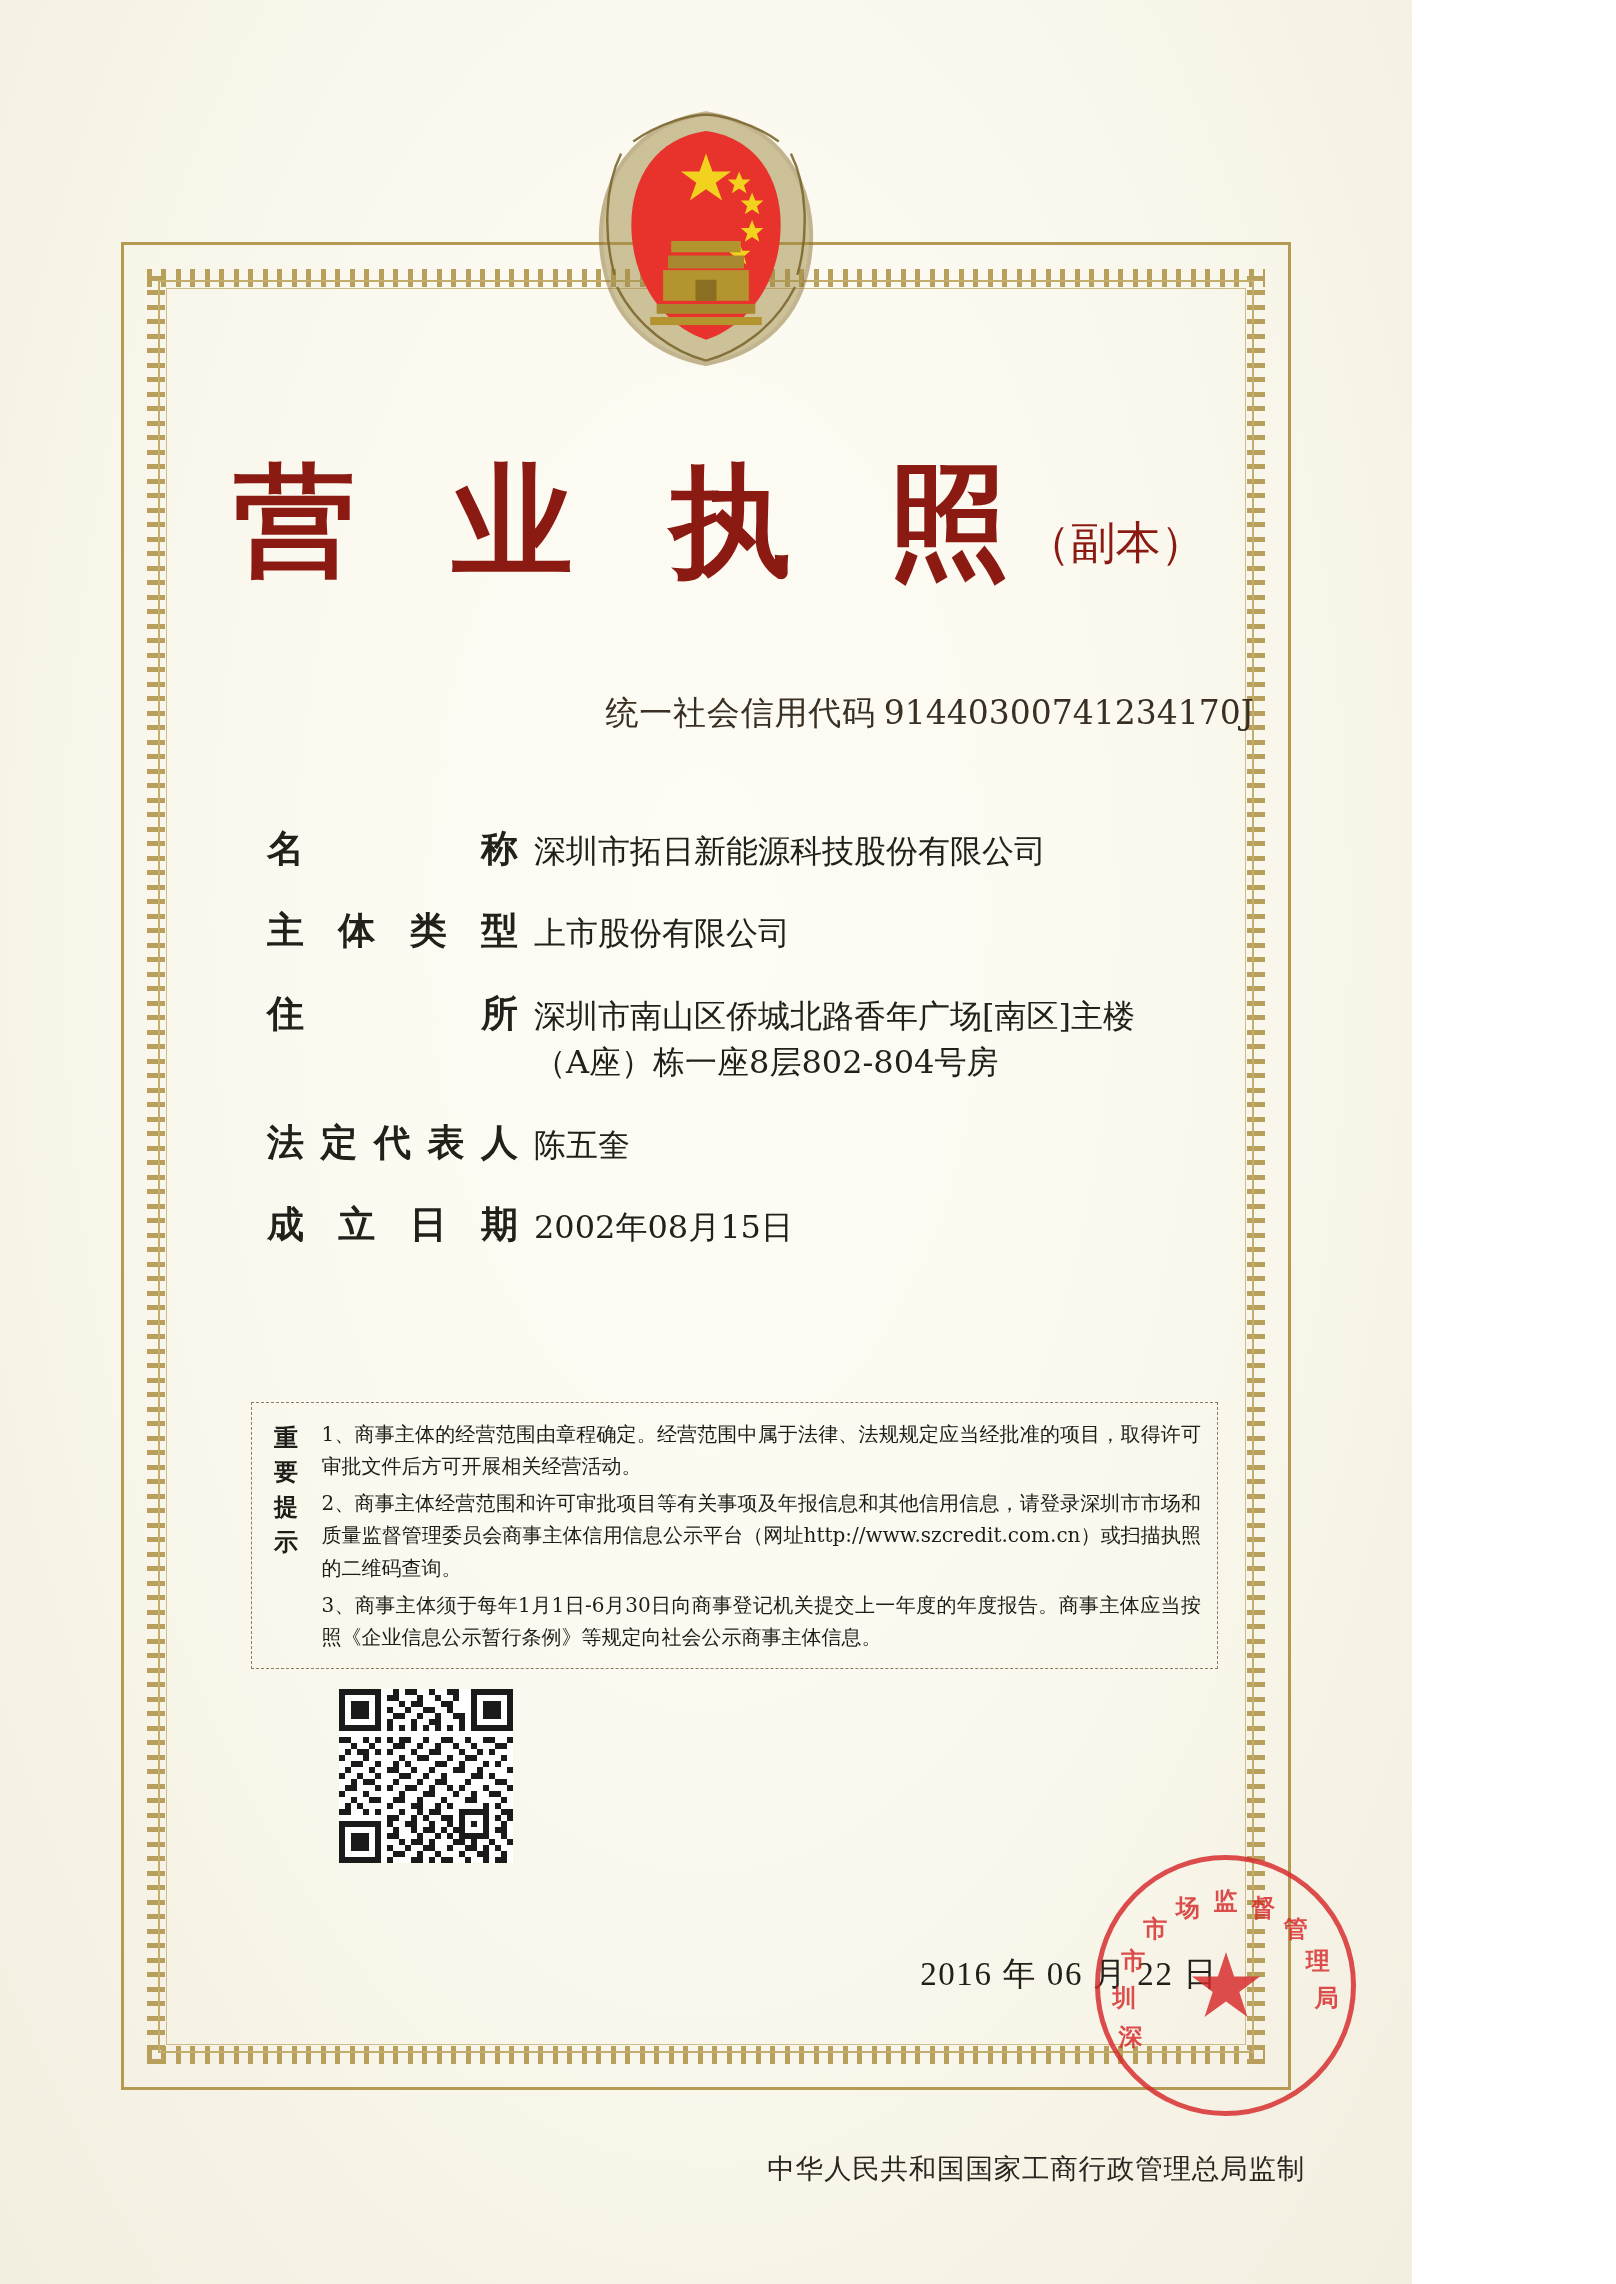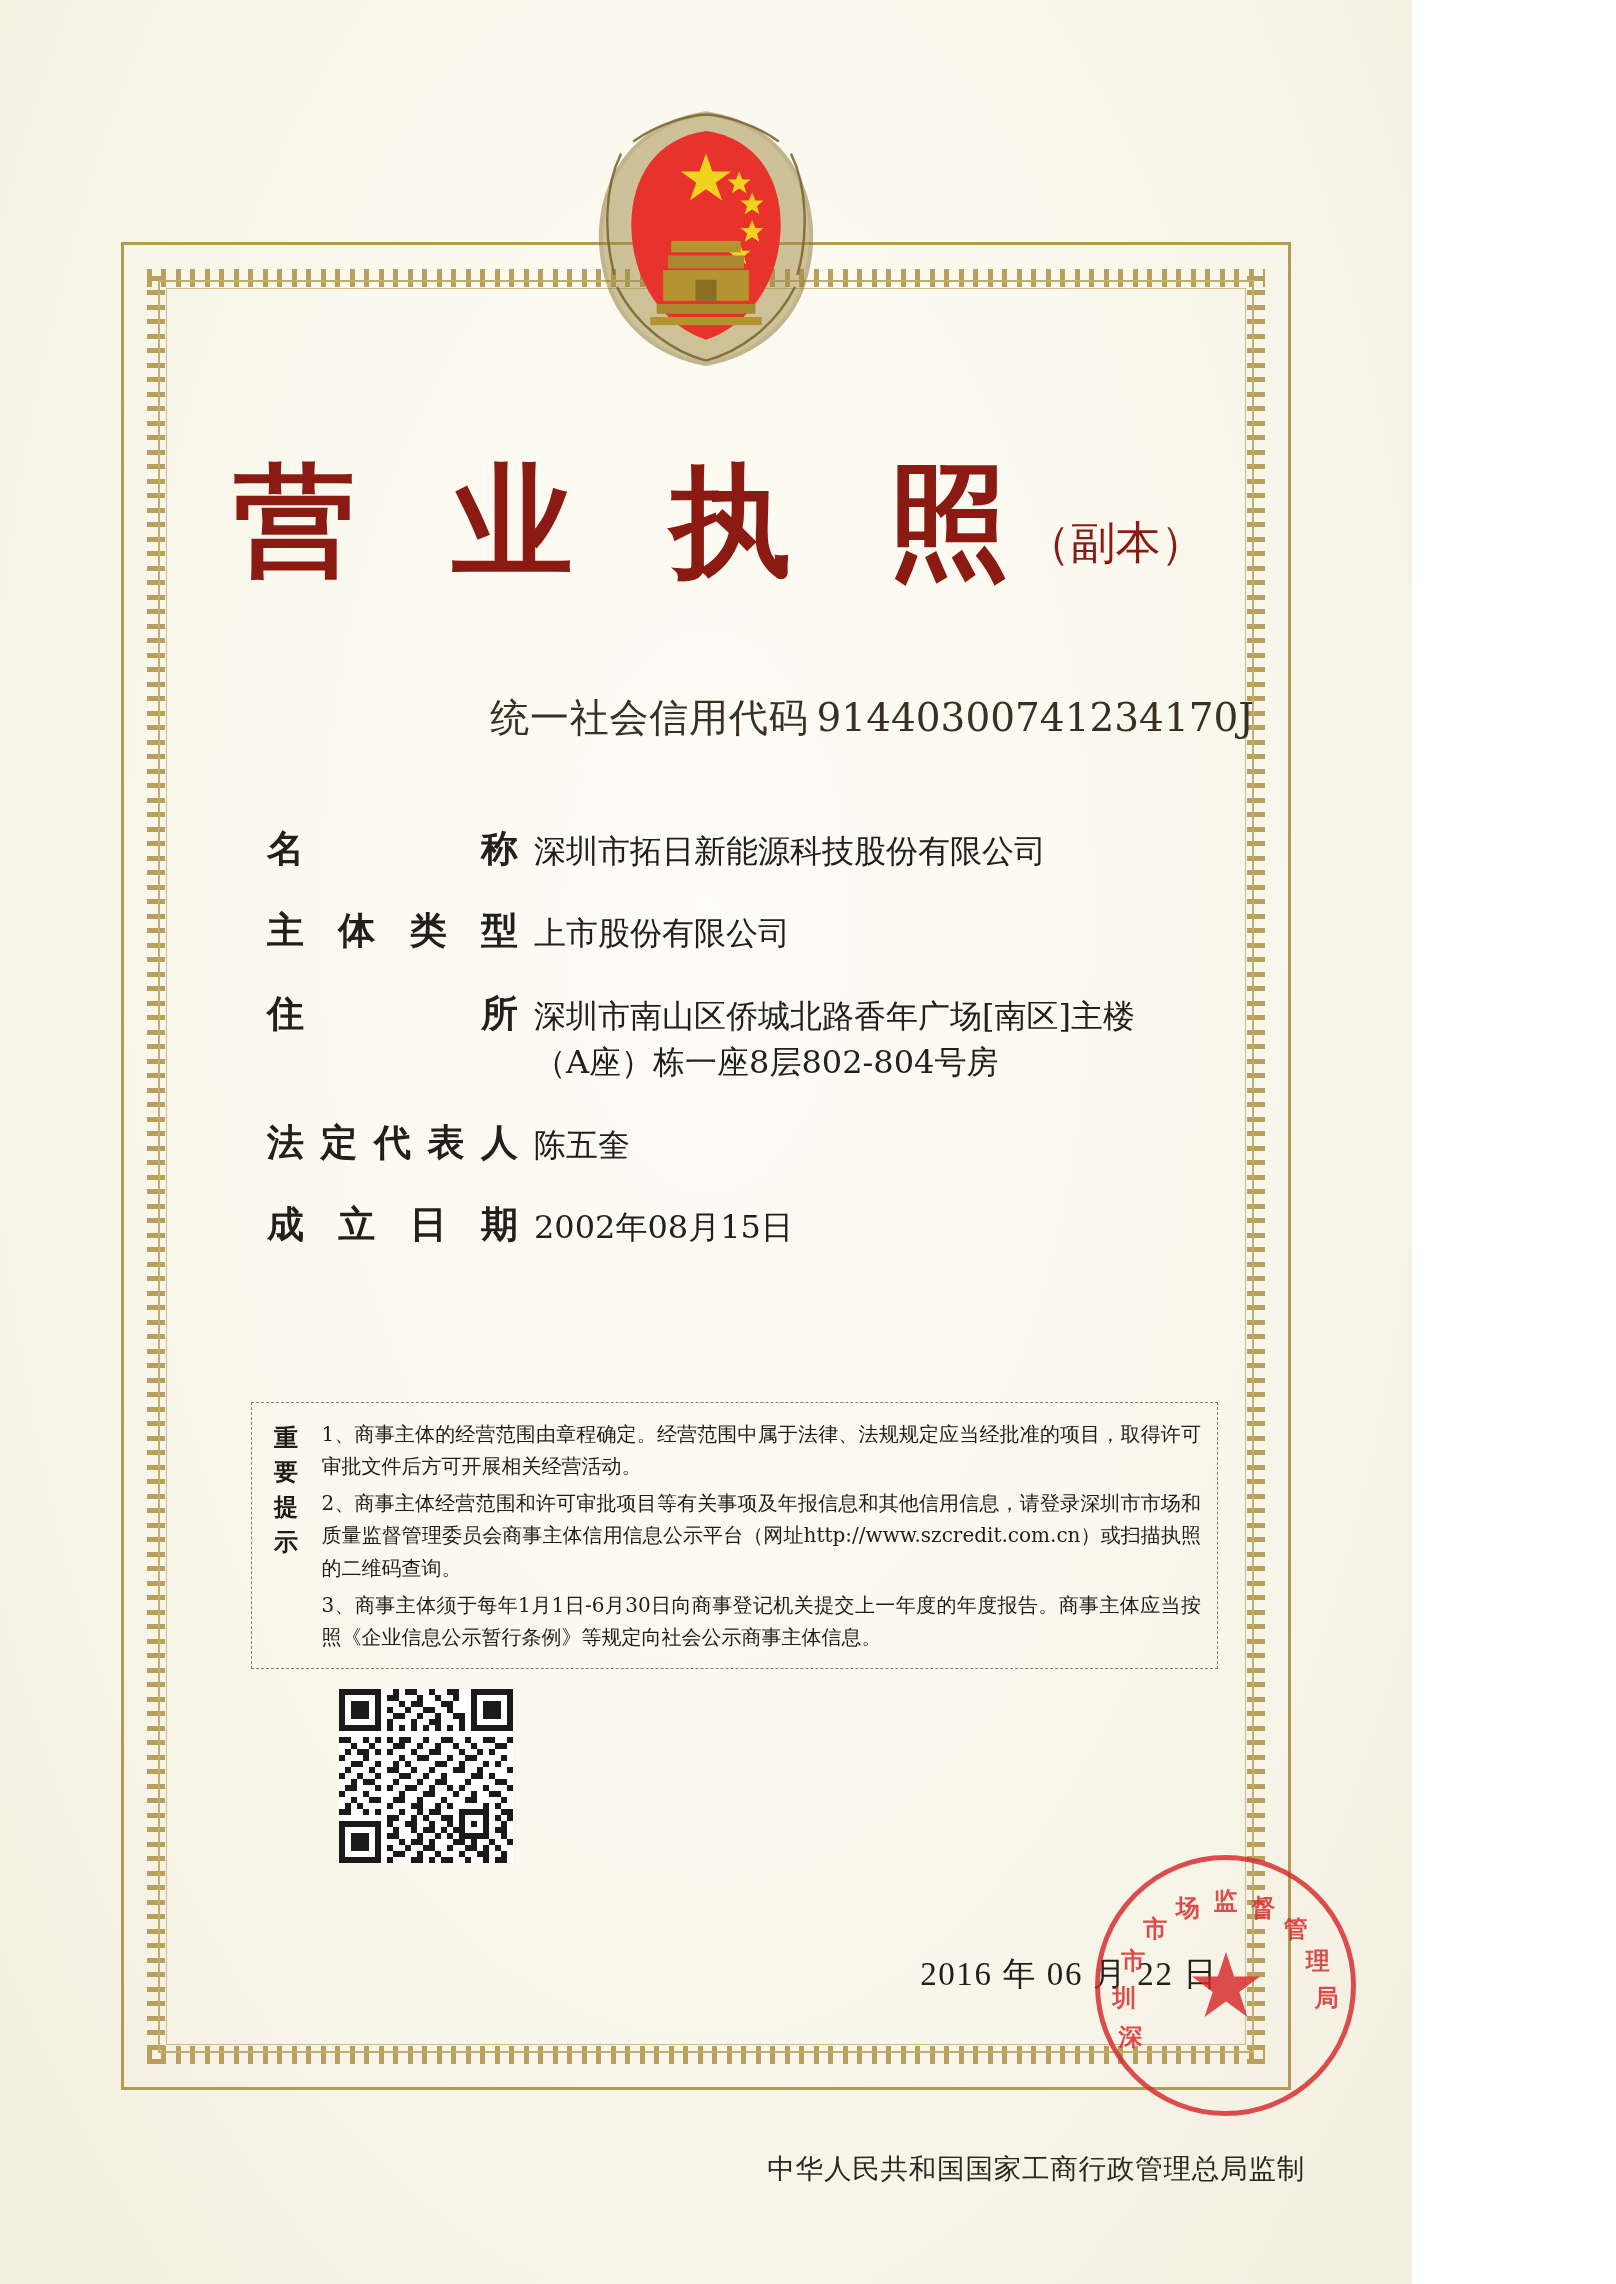--- a/index.html
+++ b/index.html
@@ -106,21 +106,21 @@
     position: relative;
     top: 22.6px;
     margin-left: -11.3px;
   }
 
   .usci-line {
     position: absolute;
     right: 158px;
     top: 691px;
     font-family: "DejaVu Serif", "Liberation Serif", serif;
-    font-size: 39px;
+    font-size: 33px;
     color: #3a2f23;
     letter-spacing: 0.8px;
     z-index: 4;
   }
   .usci-line .code {
     font-family: "DejaVu Serif", "Liberation Serif", serif;
     letter-spacing: 0px;
     margin-left: 8px;
   }
 

